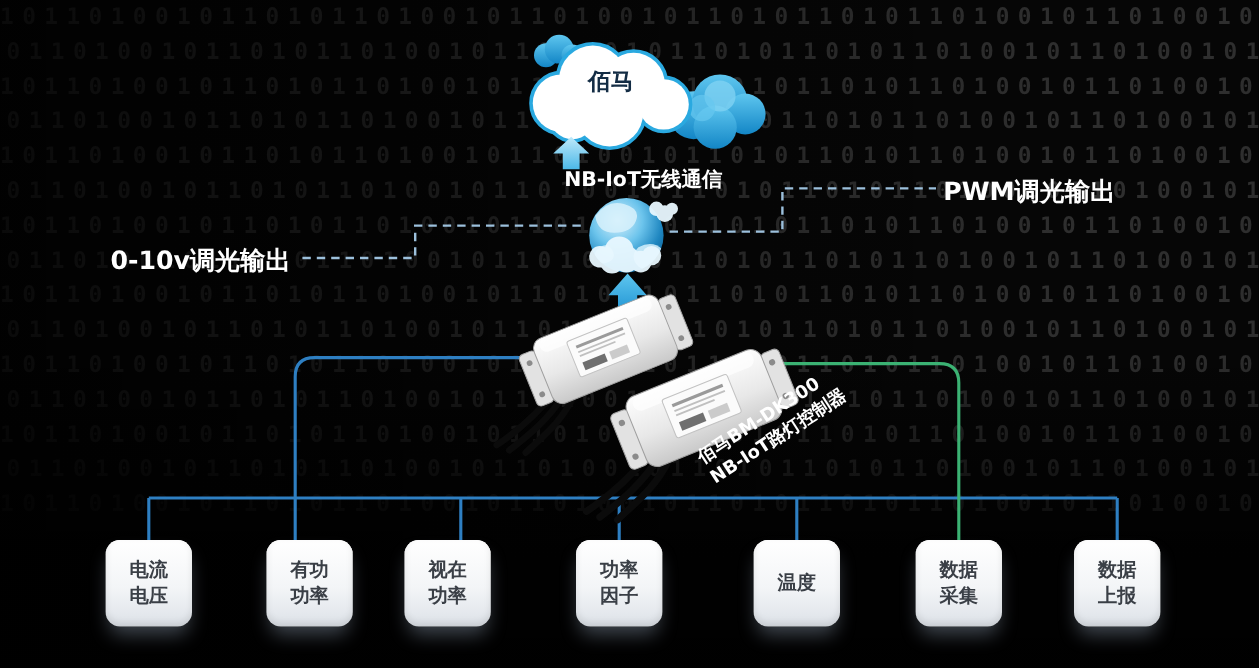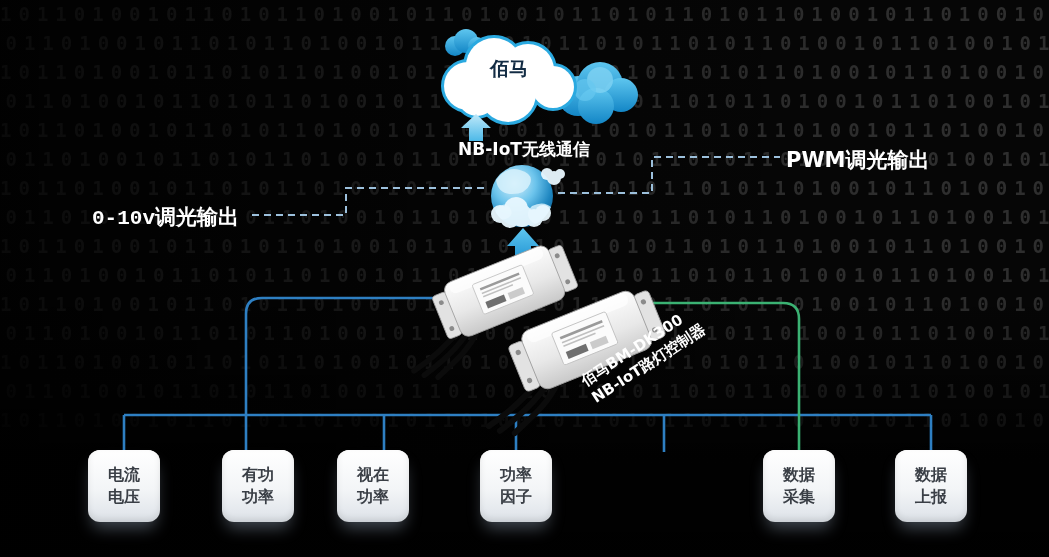--- a/index.html
+++ b/index.html
@@ -26,25 +26,25 @@
   svg.art { position:absolute; inset:0; }
 
   
   .cloud-text {
     position:absolute; left:444px; top:56px; width:130px; text-align:center;
     color:#132c44; font-weight:bold;
   }
   .cloud-text .l1 { font-size:19px; line-height:24px; }
   .cloud-text .l2 { font-size:17px; line-height:22px; }
   .nbiot-label {
-    position:absolute; left:446px; top:138px; width:156px; text-align:center;
+    position:absolute; left:446px; top:138px; width:156px; text-align:right;
     color:#fff; font-weight:bold; font-size:17px;
   }
   .big-label { position:absolute; color:#fff; font-weight:bold; font-size:21px; white-space:nowrap; }
-  .label-left  { left:92px;  top:203px;font-family:Liberation Mono, monospace; }
+  .label-left  { left:92px;  top:203px; }
   .label-right { left:786px; top:146px;text-align:center; }
   .device-caption {
     position:absolute; left:577px; top:374px; color:#fff; font-weight:bold;
     font-size:15px; line-height:20px; white-space:nowrap;
     transform:rotate(-33deg); transform-origin:0 0;
   }
   
   .node {
     position:absolute; top:450px; width:72px; height:72px; border-radius:12px;
     background:linear-gradient(180deg,#ffffff 0%,#f3f5f7 55%,#dde2e8 100%);
@@ -232,20 +232,24 @@
     <div>功率</div>
   </div>
   <div class="node" style="left:337px">
     <div>视在</div>
     <div>功率</div>
   </div>
   <div class="node" style="left:480px">
     <div>功率</div>
     <div>因子</div>
   </div>
+  <div class="node" style="left:628px">
+    <div>温度</div>
+    <div></div>
+  </div>
   <div class="node" style="left:763px">
     <div>数据</div>
     <div>采集</div>
   </div>
   <div class="node" style="left:895px">
     <div>数据</div>
     <div>上报</div>
   </div>
 
 </div>

